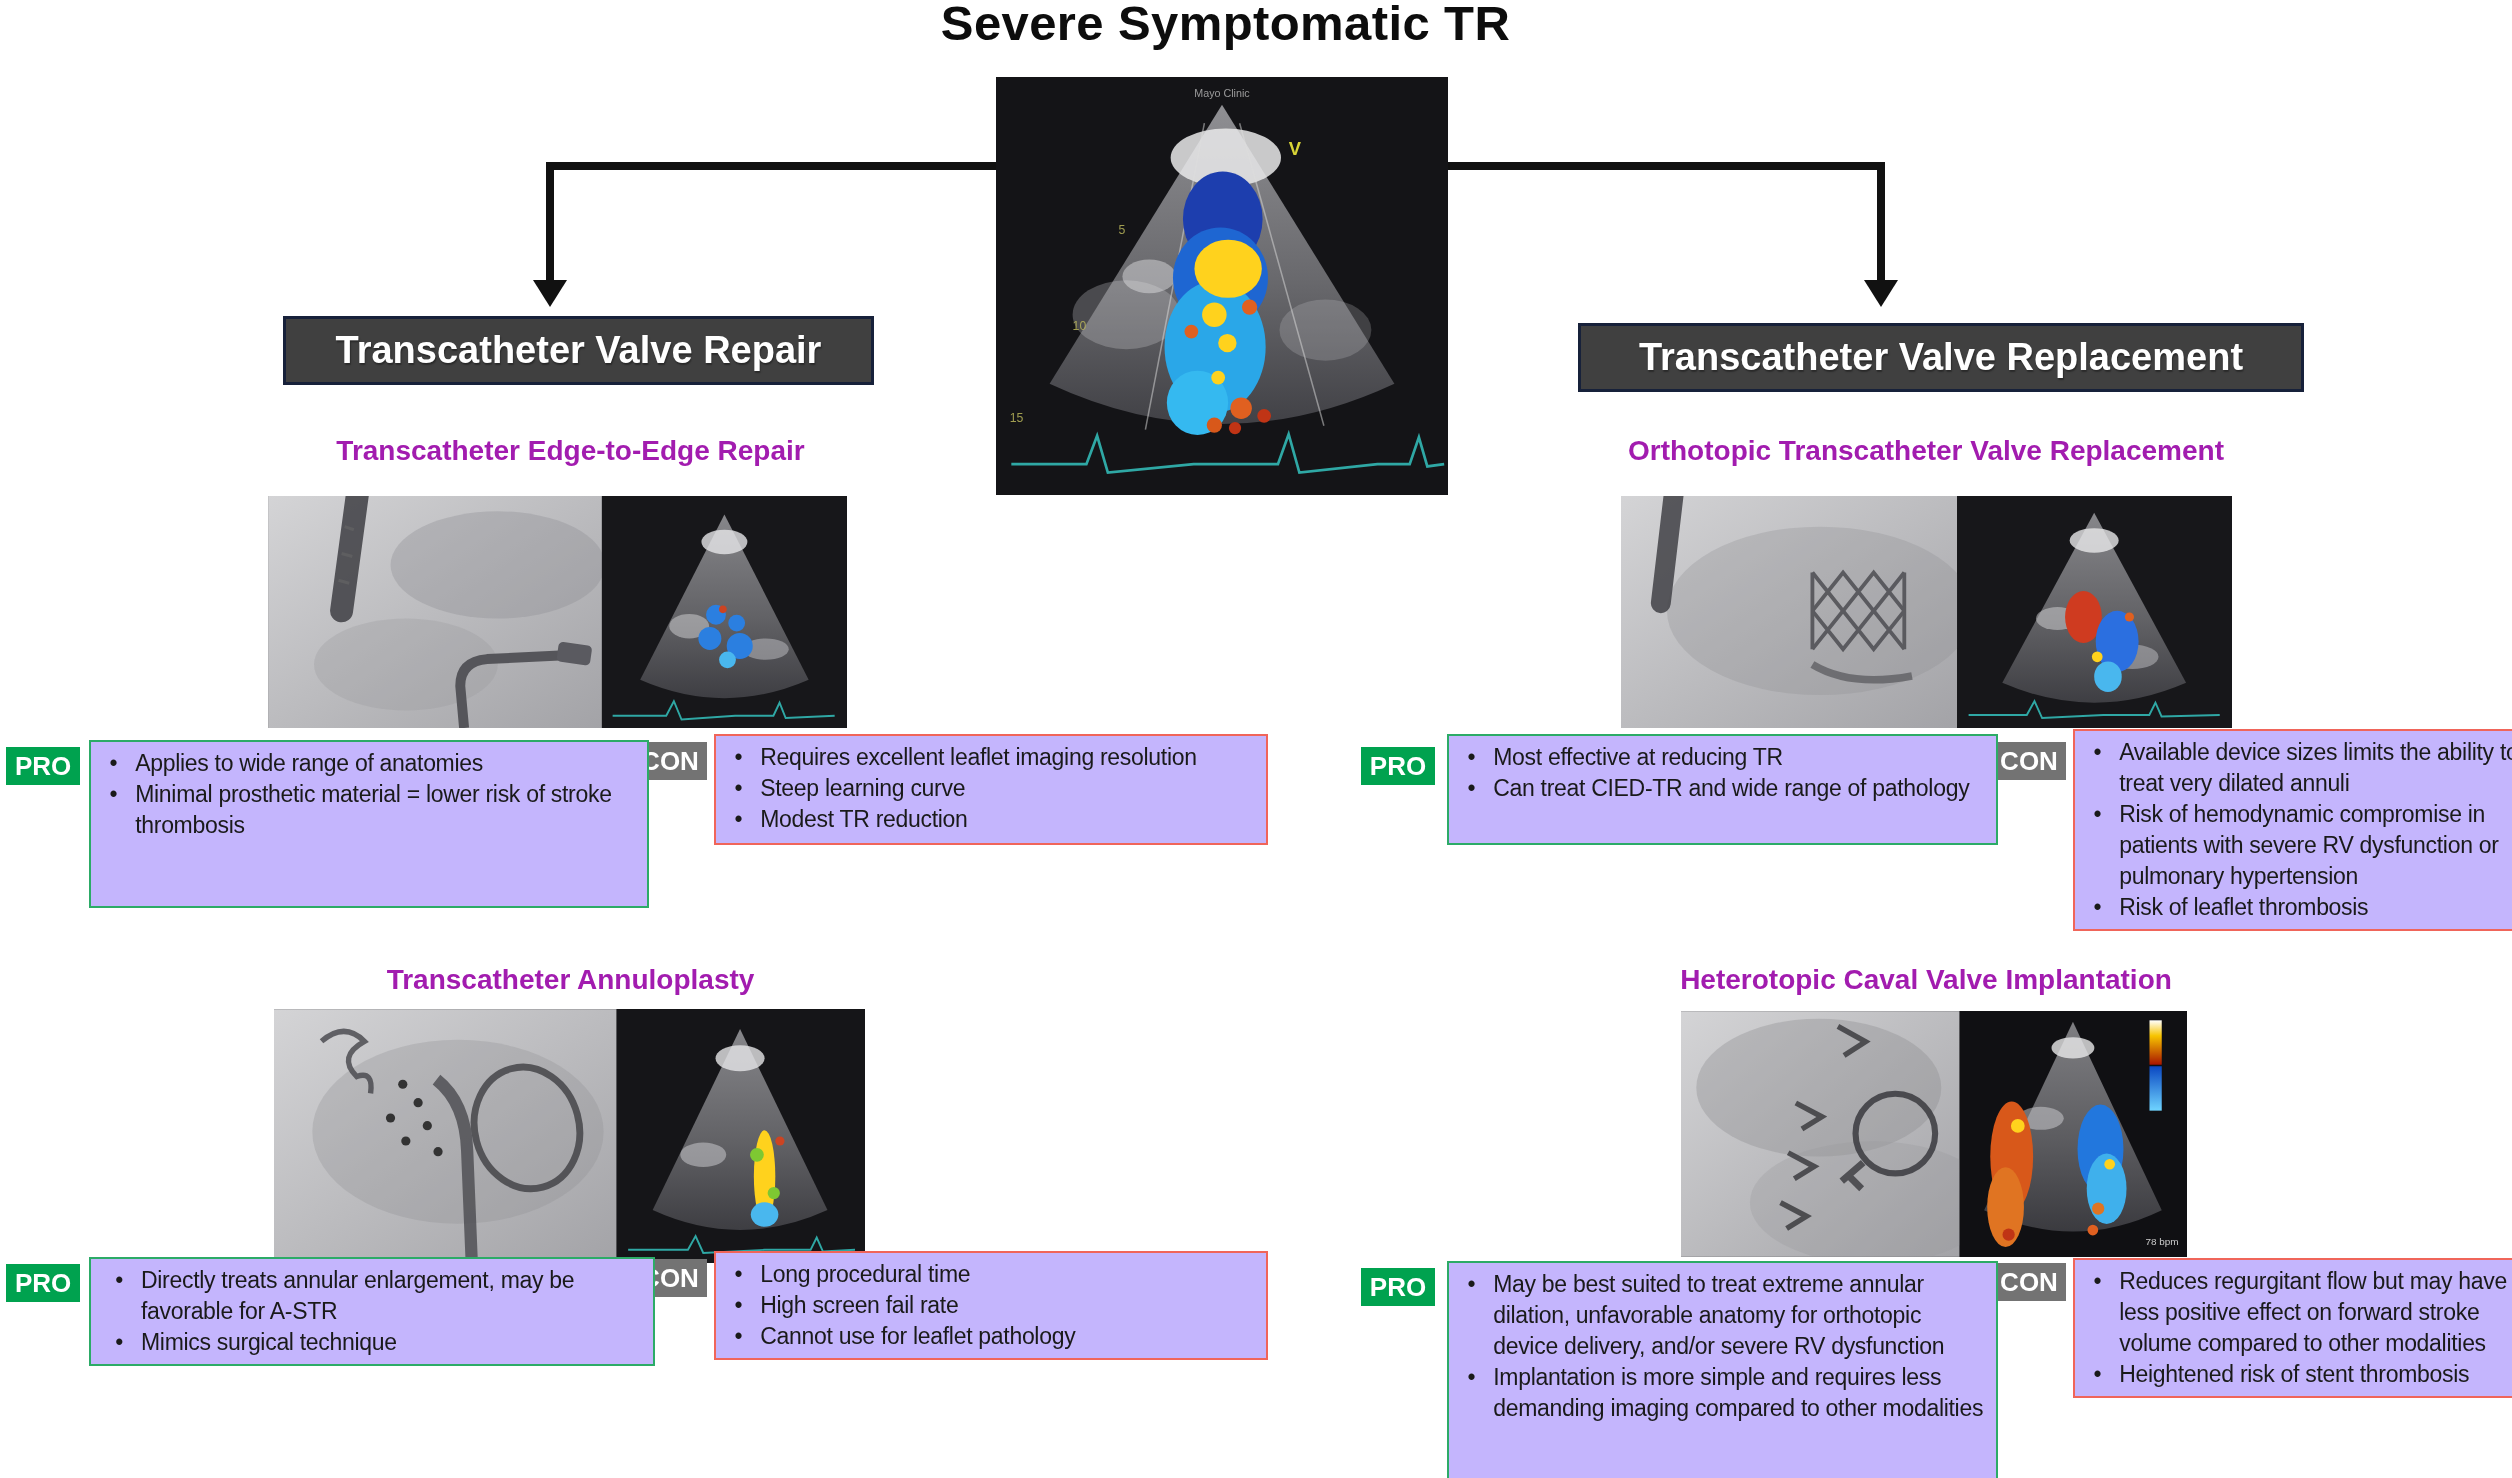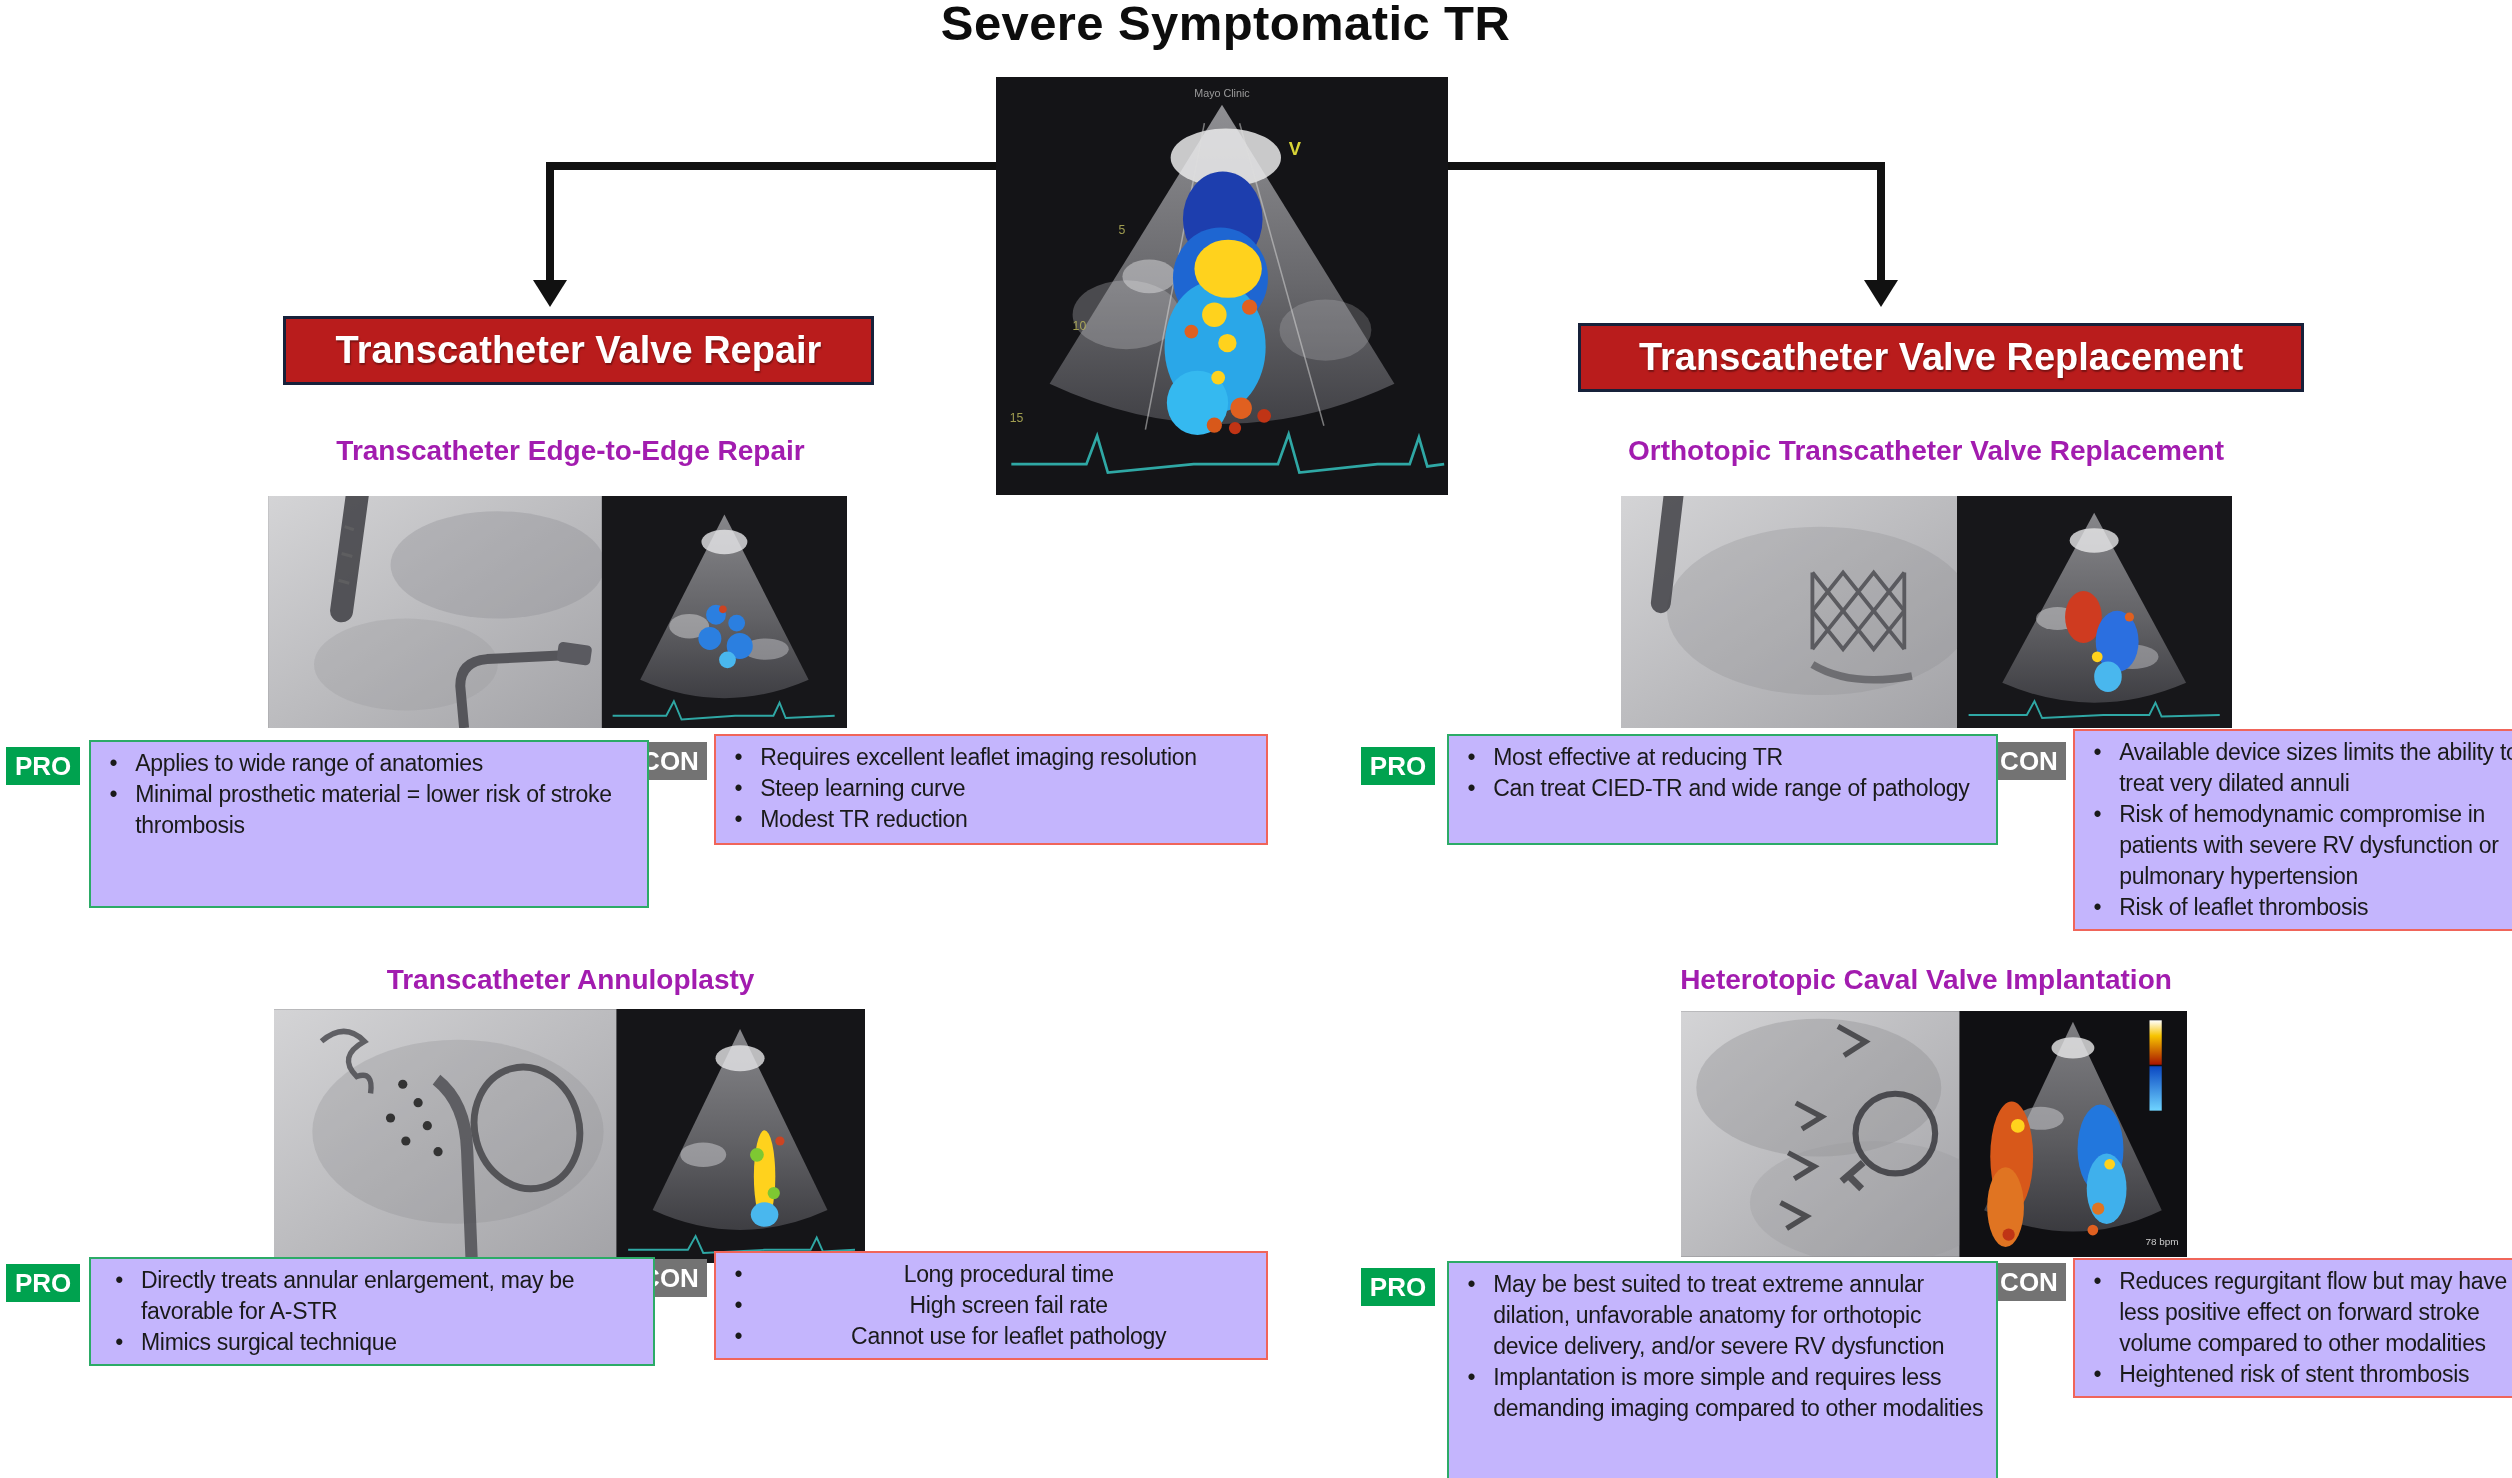--- a/index.html
+++ b/index.html
@@ -15,21 +15,21 @@
   #conn-v-left{left:546px;top:162px;width:7.7px;height:121px;}
   #conn-h-right{left:1447px;top:162px;width:437px;height:7.7px;}
   #conn-v-right{left:1877px;top:162px;width:7.7px;height:121px;}
   .arrowhead{position:absolute;width:0;height:0;
              border-left:17px solid transparent;border-right:17px solid transparent;
              border-top:27.6px solid #111;}
   #arr-left{left:533px;top:280px;}
   #arr-right{left:1864px;top:280px;}
 
   
-  .branch-header{position:absolute;background:#b91c1c;border:3.1px solid #17213a;
+  .branch-header{position:absolute;background:#404040;border:3.1px solid #17213a;
                  color:#fff;font-weight:bold;font-size:38px;
                  display:flex;align-items:center;justify-content:center;
                  text-shadow:0.8px 1.5px 1.5px rgba(0,0,0,.35);}
   #hdr-left{left:283px;top:316px;width:585px;height:63px;}
   #hdr-right{left:1578px;top:323px;width:720px;height:63px;}
 
   .sec-heading{position:absolute;font-size:28px;font-weight:bold;text-align:center;color:#a21caf;}
   #h-e2e{left:264px;top:435px;width:613px;}
   #h-ann{left:264px;top:964px;width:613px;}
   #h-ort{left:1612px;top:435px;width:628px;}
@@ -57,21 +57,21 @@
   
   .bullets{position:absolute;margin:0;list-style:none;background:#c4b5fd;
            padding:6.1px 9.2px;font-size:23px;line-height:31px;letter-spacing:-0.3px;color:#1a1a1a;}
   .bullets.pro{border:2.3px solid #2cab67;}
   .bullets.con{border:2.3px solid #f0655a;}
   .bullets li{position:relative;padding-left:35px;}
   .bullets li::before{content:"\2022";position:absolute;left:9.2px;}
   #pro1-box{left:89px;top:740px;width:538px;min-height:152px;}
   #con1-box{left:714px;top:734px;width:532px;min-height:95px;}
   #pro2-box{left:89px;top:1257px;width:538px;min-height:89px;padding-left:15px;}
-  #con2-box{left:714px;top:1251px;width:532px;min-height:89px;text-align:center;}
+  #con2-box{left:714px;top:1251px;width:532px;min-height:89px;}
   #pro3-box{left:1447px;top:734px;width:529px;min-height:95px;}
   #con3-box{left:2073px;top:729px;width:437px;min-height:185px;}
   #pro4-box{left:1447px;top:1261px;width:529px;min-height:204px;}
   #con4-box{left:2073px;top:1258px;width:437px;min-height:123px;}
 </style>
 </head>
 <body>
 
 <div class="canvas">
 

